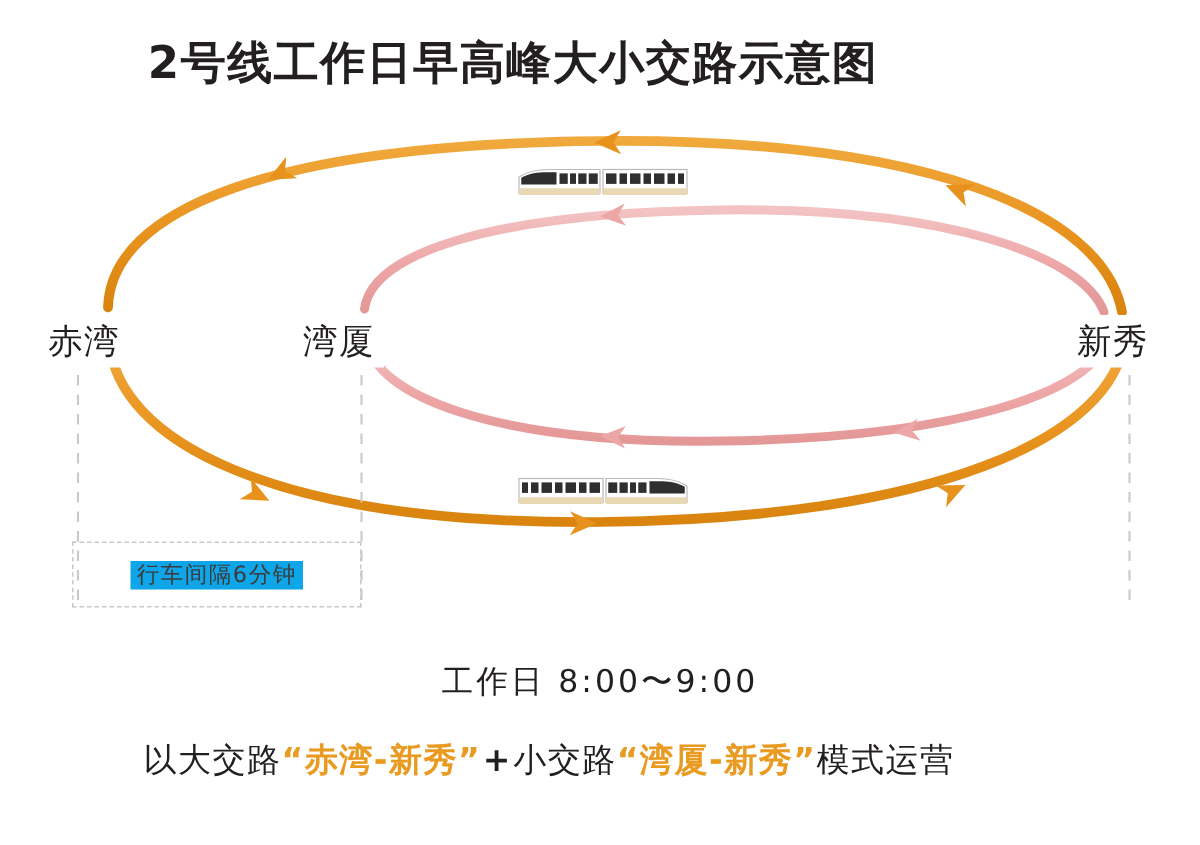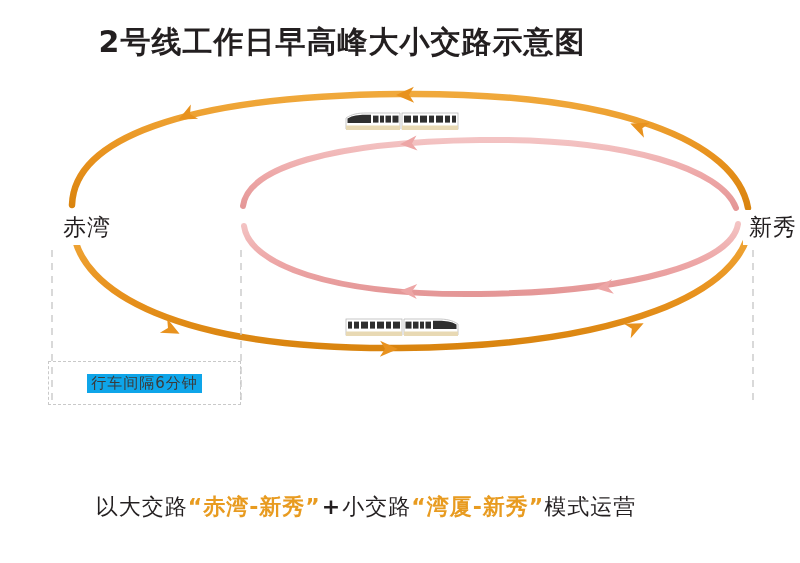--- a/index.html
+++ b/index.html
@@ -51,21 +51,20 @@
   .station {
     position: absolute;
     font-family: "DejaVu Sans", "Liberation Sans", sans-serif;
     font-size: 23px;
     font-weight: 400;
     color: #231f20;
     letter-spacing: 1px;
     white-space: nowrap;
     background: #ffffff;
     padding: 2px 6px;
-    margin-left: 31px;
   }
   .station.chiwan  { left: 26px;  top: 210px; }
   .station.wanxia  { left: 196px; top: 210px; }
   .station.xinxiu  { left: 712px; top: 210px; }
 
   
   .interval-box {
     position: absolute;
     border: 1px dashed #c9c9c9;
     box-sizing: border-box;
@@ -231,24 +230,26 @@
       <rect x="76" y="1.6" width="7" height="7" fill="#2f2f2f"></rect>
       <rect x="85" y="1.6" width="5" height="7" fill="#2f2f2f"></rect>
       <rect x="92" y="1.6" width="7" height="7" fill="#2f2f2f"></rect>
       <rect x="101" y="1.6" width="5" height="7" fill="#2f2f2f"></rect>
       <rect x="108" y="1.6" width="4" height="7" fill="#2f2f2f"></rect>
       <rect x="58" y="11.5" width="56" height="4.5" fill="#e8d9b4"></rect>
     </g>
   </svg>
 
   <div class="station chiwan">赤湾</div>
+  <div class="station wanxia">湾厦</div>
   <div class="station xinxiu">新秀</div>
 
   <div class="interval-box left">
     <span class="interval-label">行车间隔6分钟</span>
   </div>
 
+  <div class="time-line">工作日 8:00〜9:00</div>
 
   <div class="caption-line">
     <span class="seg">以大交路</span><span class="seg orange">“</span><span class="seg orange">赤湾-新秀</span><span class="seg orange">”</span><span class="seg plus">+</span><span class="seg">小交路</span><span class="seg orange">“</span><span class="seg orange">湾厦-新秀</span><span class="seg orange">”</span><span class="seg">模式运营</span>
   </div>
 
 </div>
 
 </body></html>

